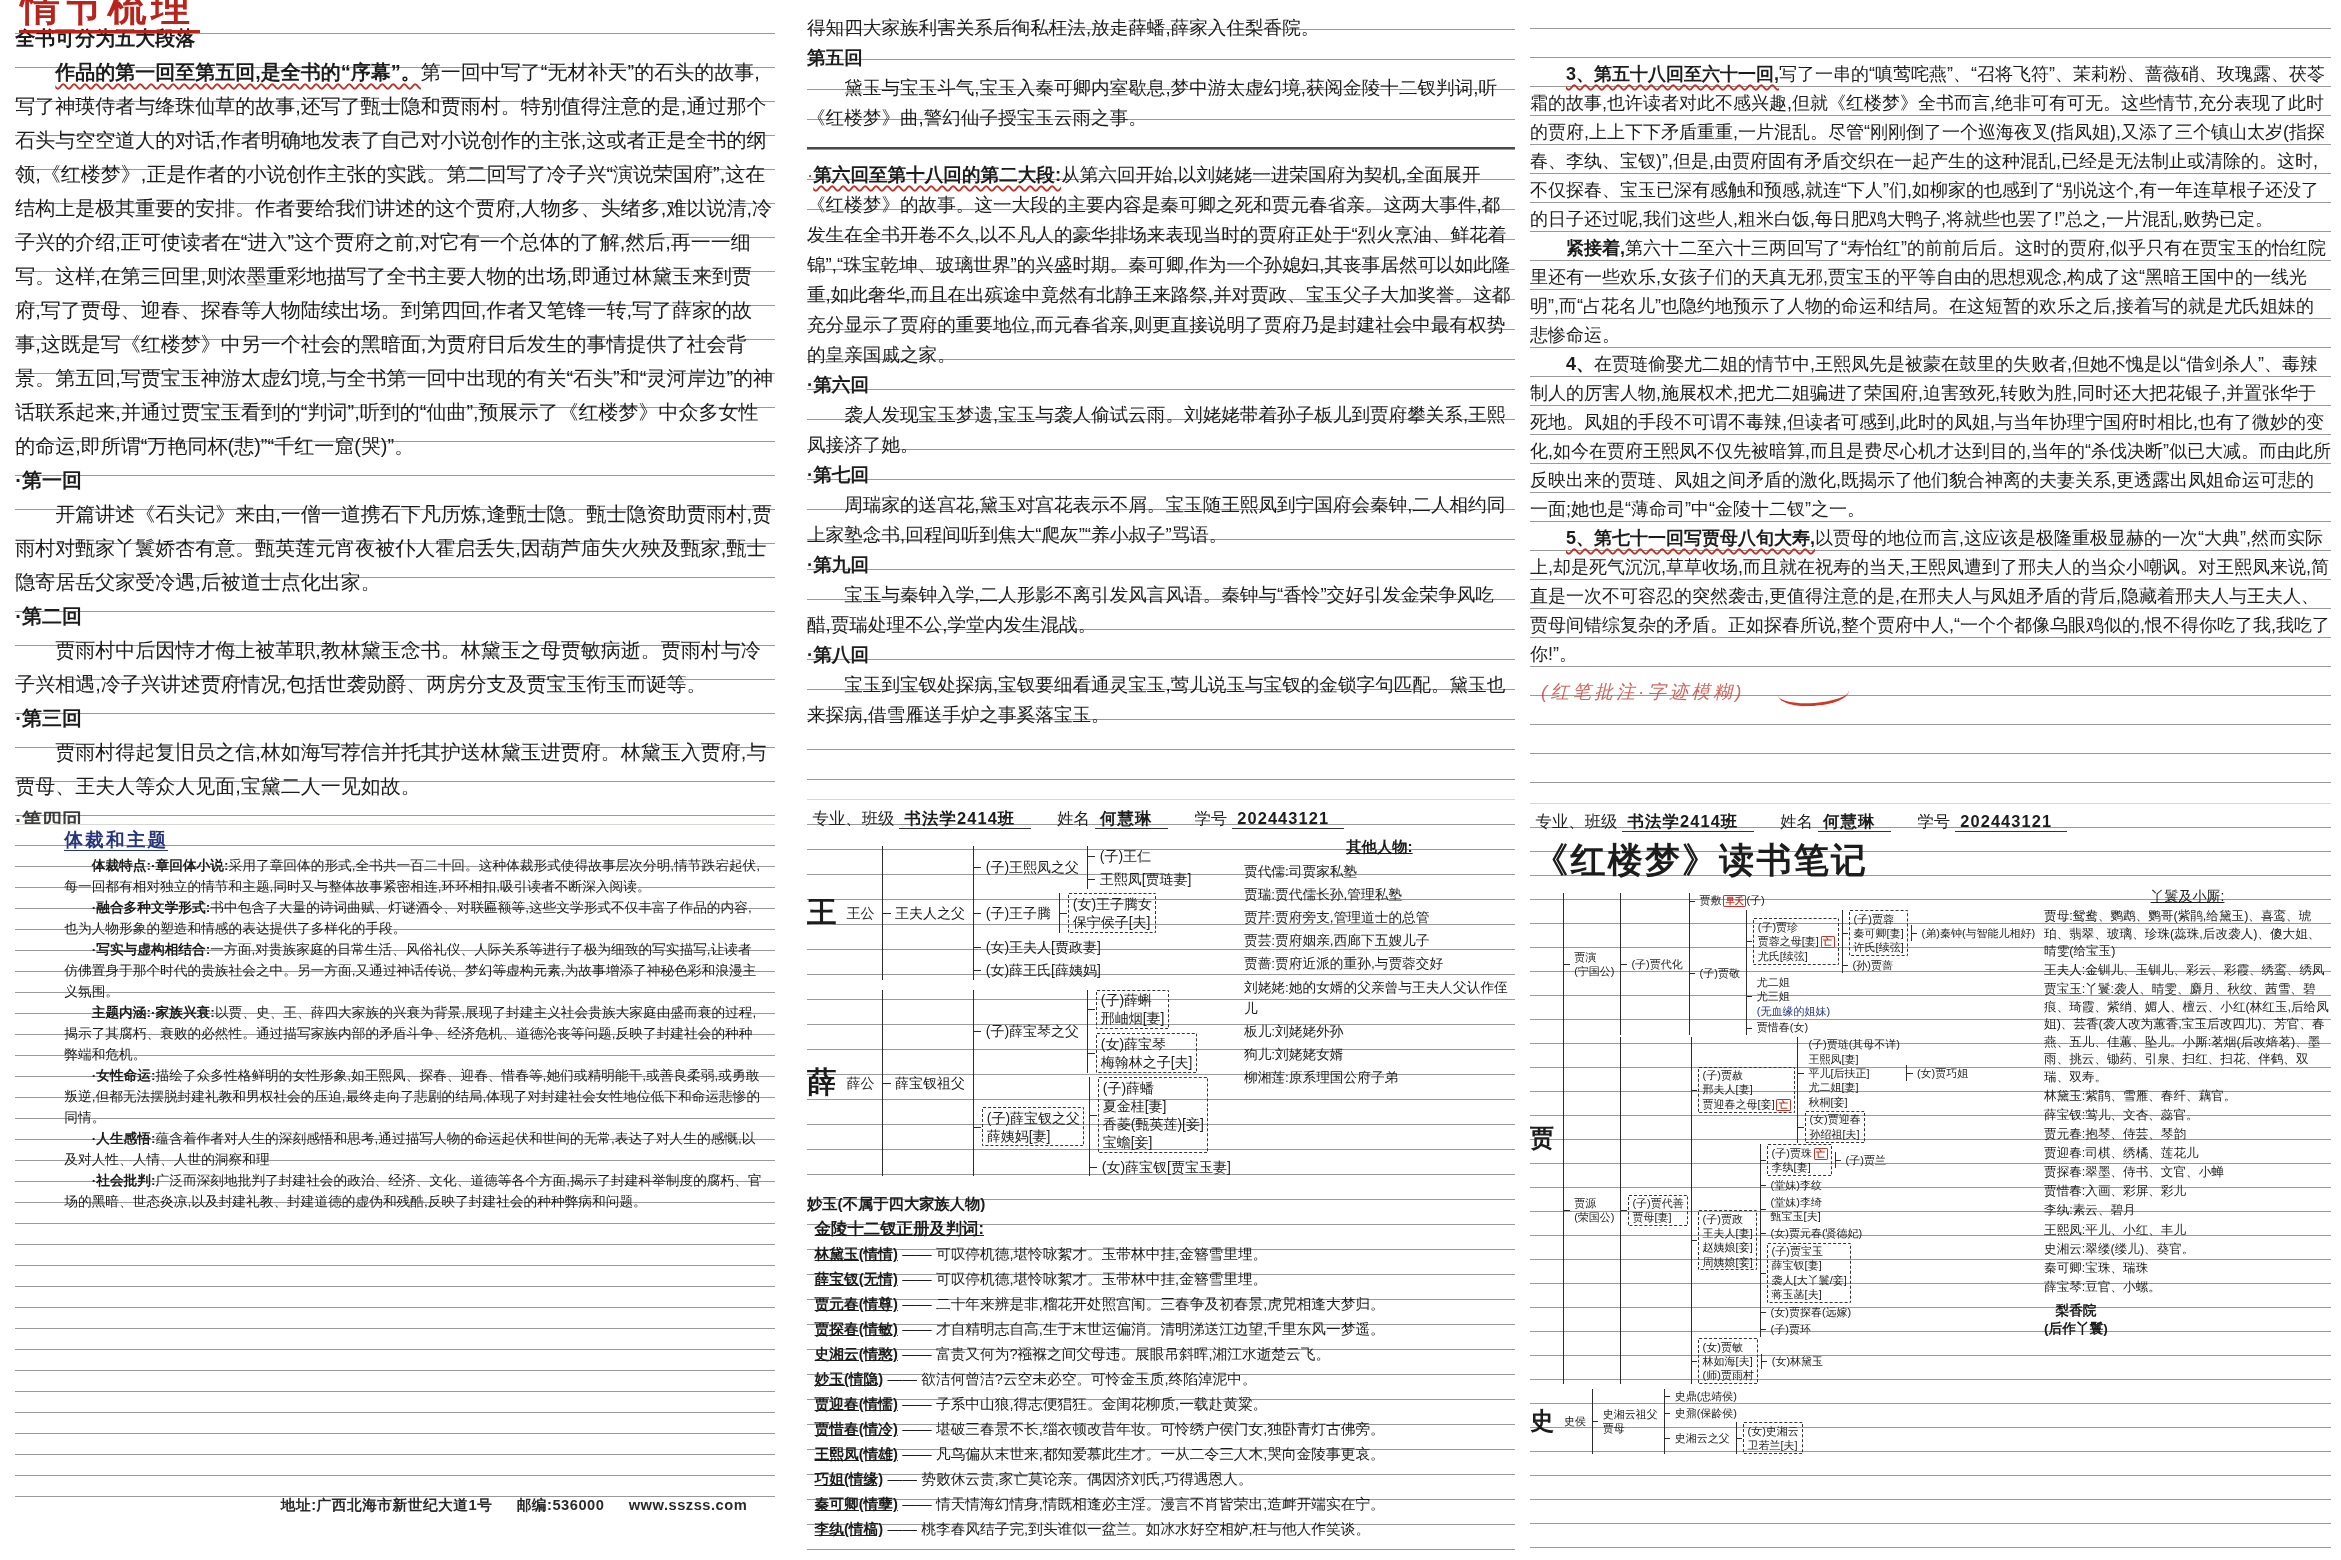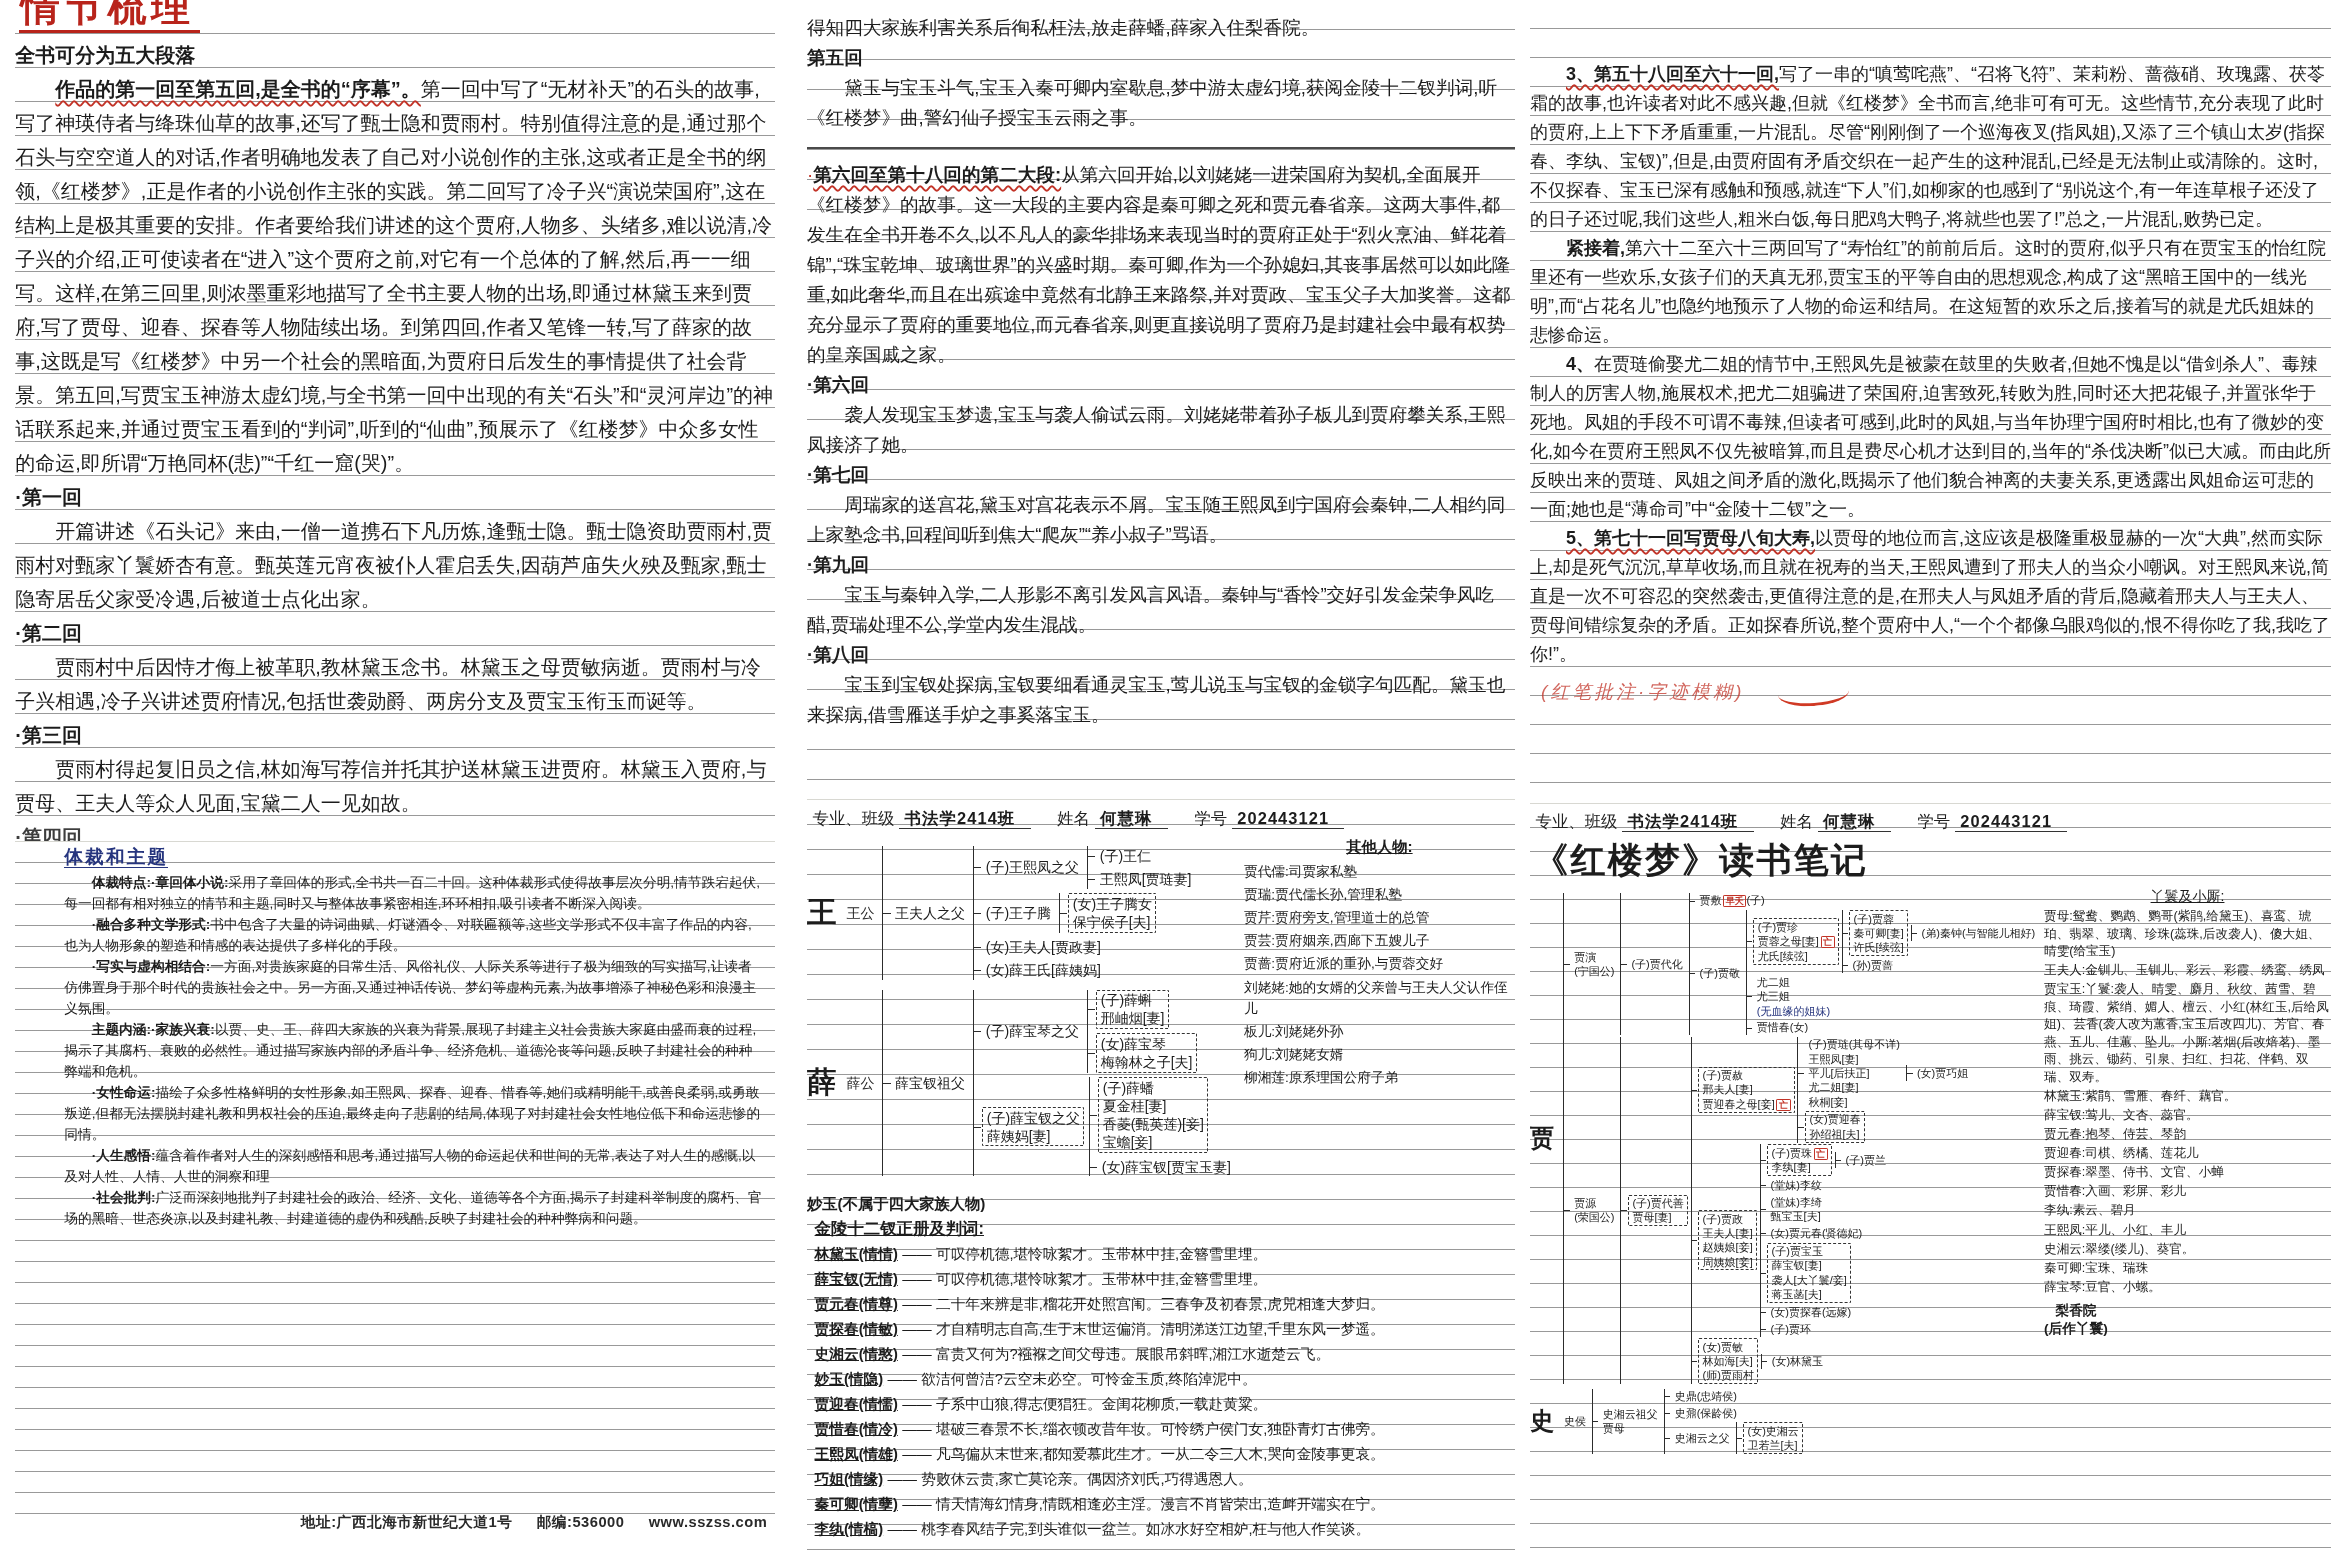--- a/index.html
+++ b/index.html
@@ -26,35 +26,35 @@
     text-decoration:underline;
     text-decoration-style:wavy;
     text-decoration-color:#c23327;
     text-decoration-thickness:1.6px;
     text-underline-offset:4.4px;
   }
   .red{color:#c23327;}
   .chapter-label{font-weight:700;}
   
   #page-left{left:15.3px;width:760px;}
-  #left-top{--lh:34px;font-size:20px;line-height:34px;height:803px;padding-top:38px;}
+  #left-top{--lh:34px;font-size:20px;line-height:34px;height:803px;padding-top:21px;}
   .red-title{
     position:absolute;top:-14px;left:3.3px;
     font-size:39px;font-weight:800;color:#b8241b;
     border-bottom:3.3px solid #b8241b;padding:0 5.5px 1.1px 2.2px;line-height:1.1;
     letter-spacing:4.4px;
   }
   .main-heading{font-weight:800;text-indent:0;}
   #left-bottom{--lh:21px;font-size:13.7px;line-height:21px;height:688px;border-top:1.1px solid #d8d8d2;padding:4.4px 11px 0 49px;}
   .blue-title{
     color:#26357e;font-size:18.6px;font-weight:800;letter-spacing:2.2px;
     border-bottom:1.6px solid #26357e;display:inline-block;margin-bottom:3.3px;
   }
   .print-footer{
-    position:absolute;bottom:2.2px;right:8px;
+    position:absolute;bottom:2.2px;right:28px;
     font-size:14.7px;font-weight:700;color:#2a2a2a;letter-spacing:0.5px;
   }
   .print-footer span{margin-left:19.7px;}
   
   #page-mid{left:807px;width:708px;}
   #mid-top{--lh:30px;font-size:18.6px;line-height:30px;height:786px;padding-top:13px;}
   .hdivider{border-top:2.2px solid #4a4a4a;margin:14px 0 11px 0;}
   #mid-bottom{height:759px;border-top:1.1px solid #d8d8d2;padding-top:2.2px;--lh:25px;}
   .form-row{font-size:16.4px;padding:5.5px 0 1.1px 5.5px;white-space:nowrap;}
   .form-label{color:#222;}

